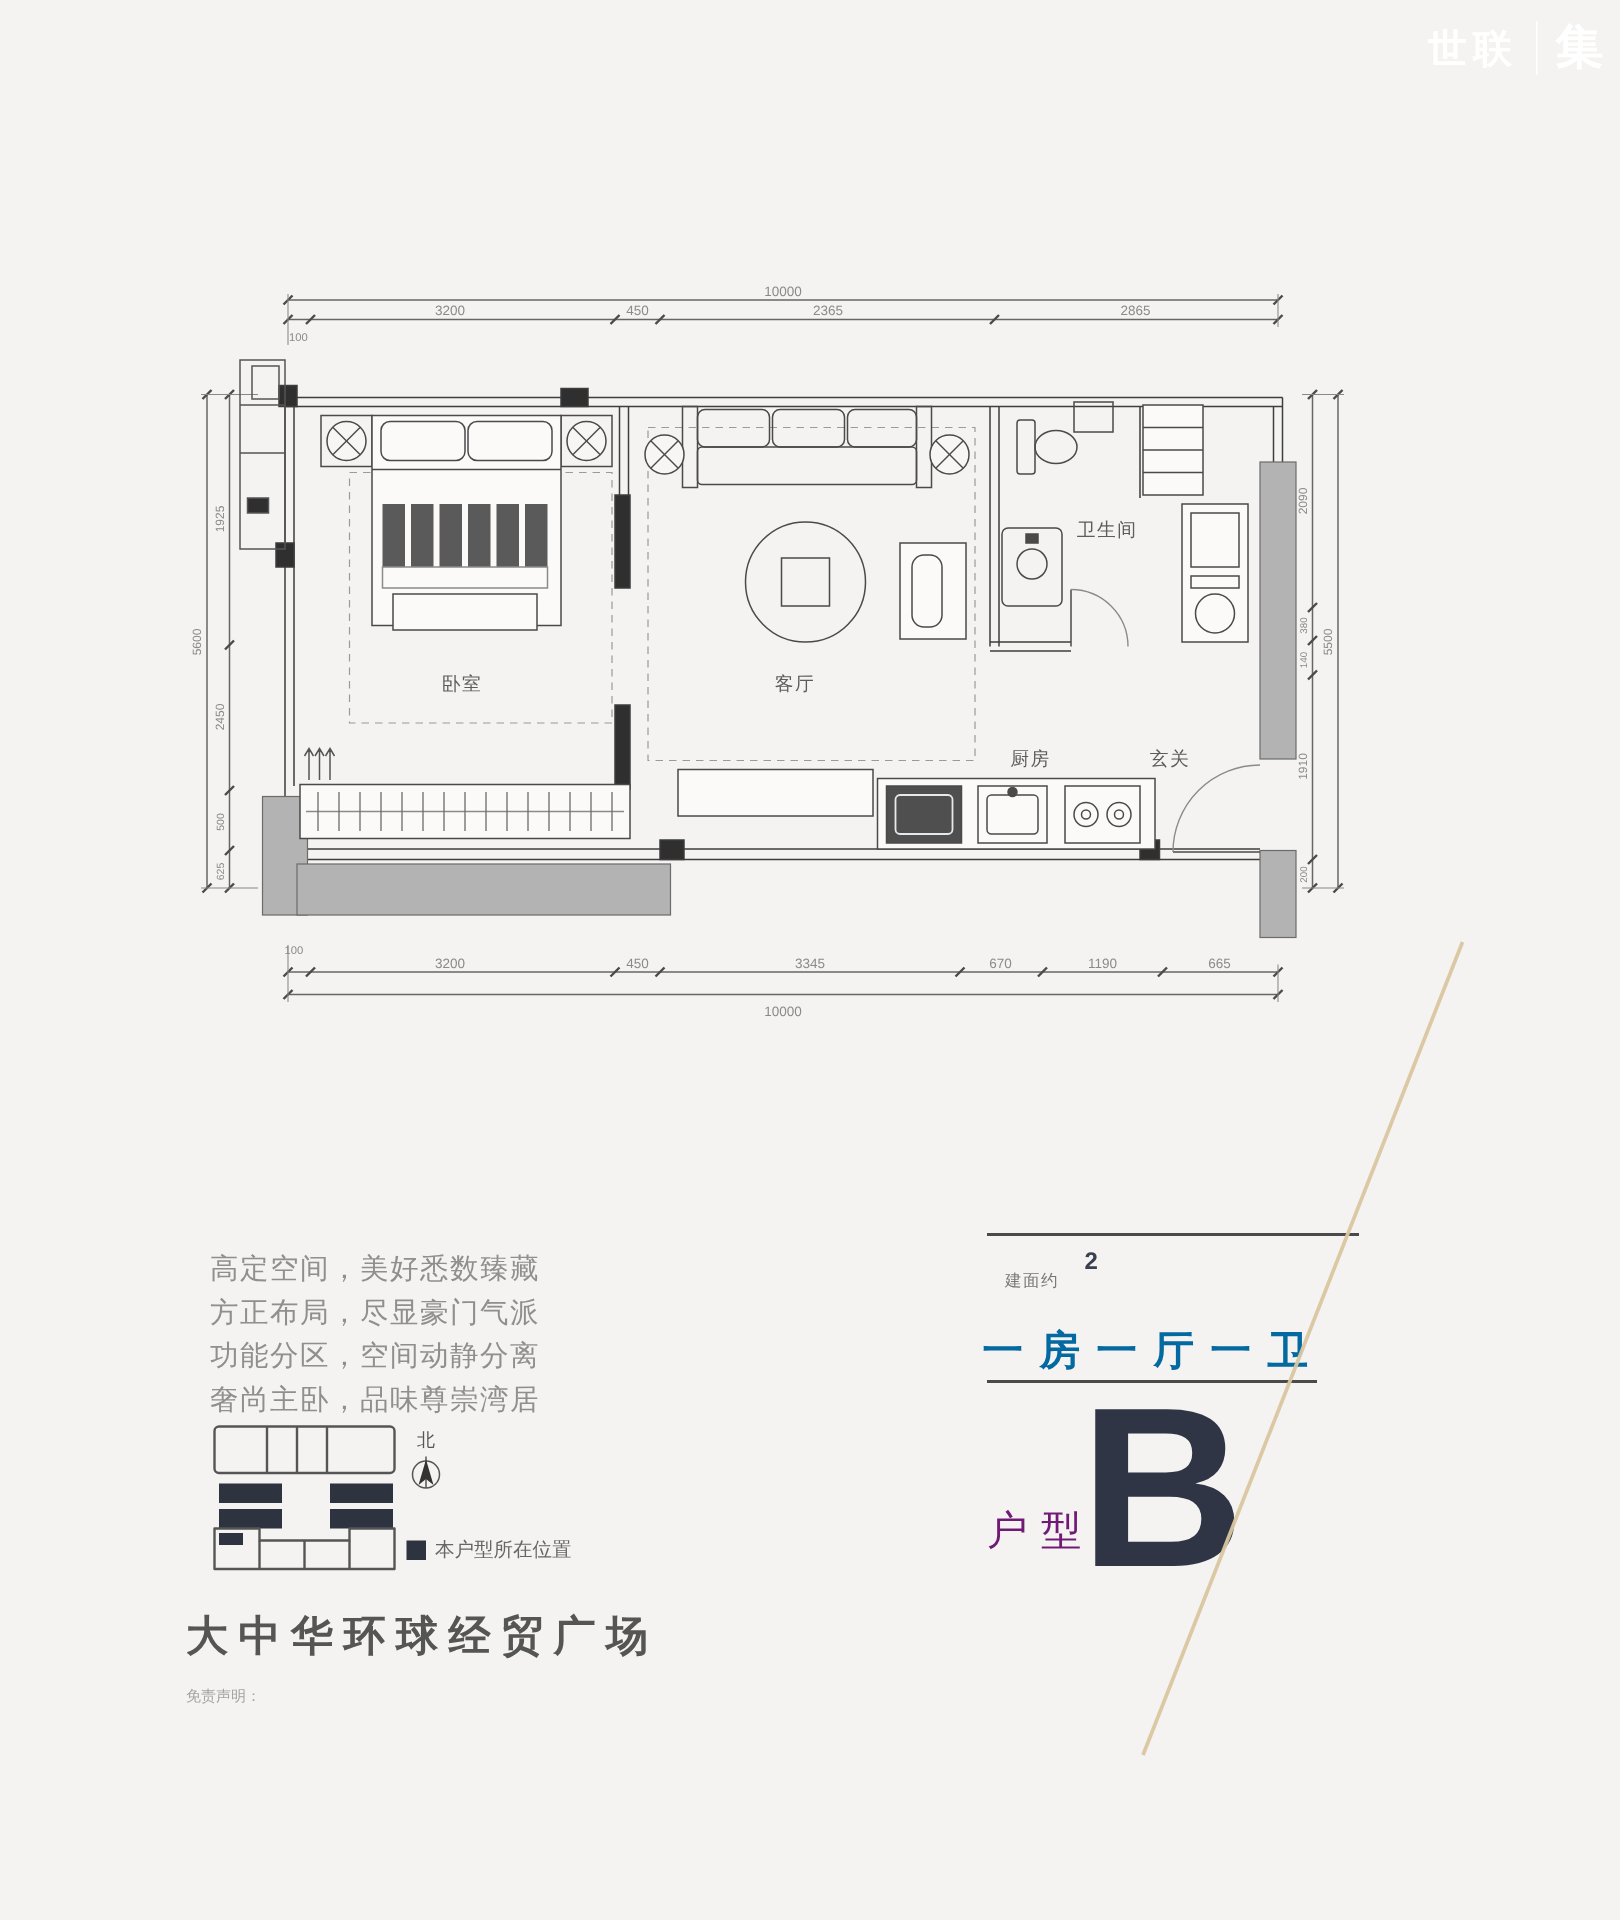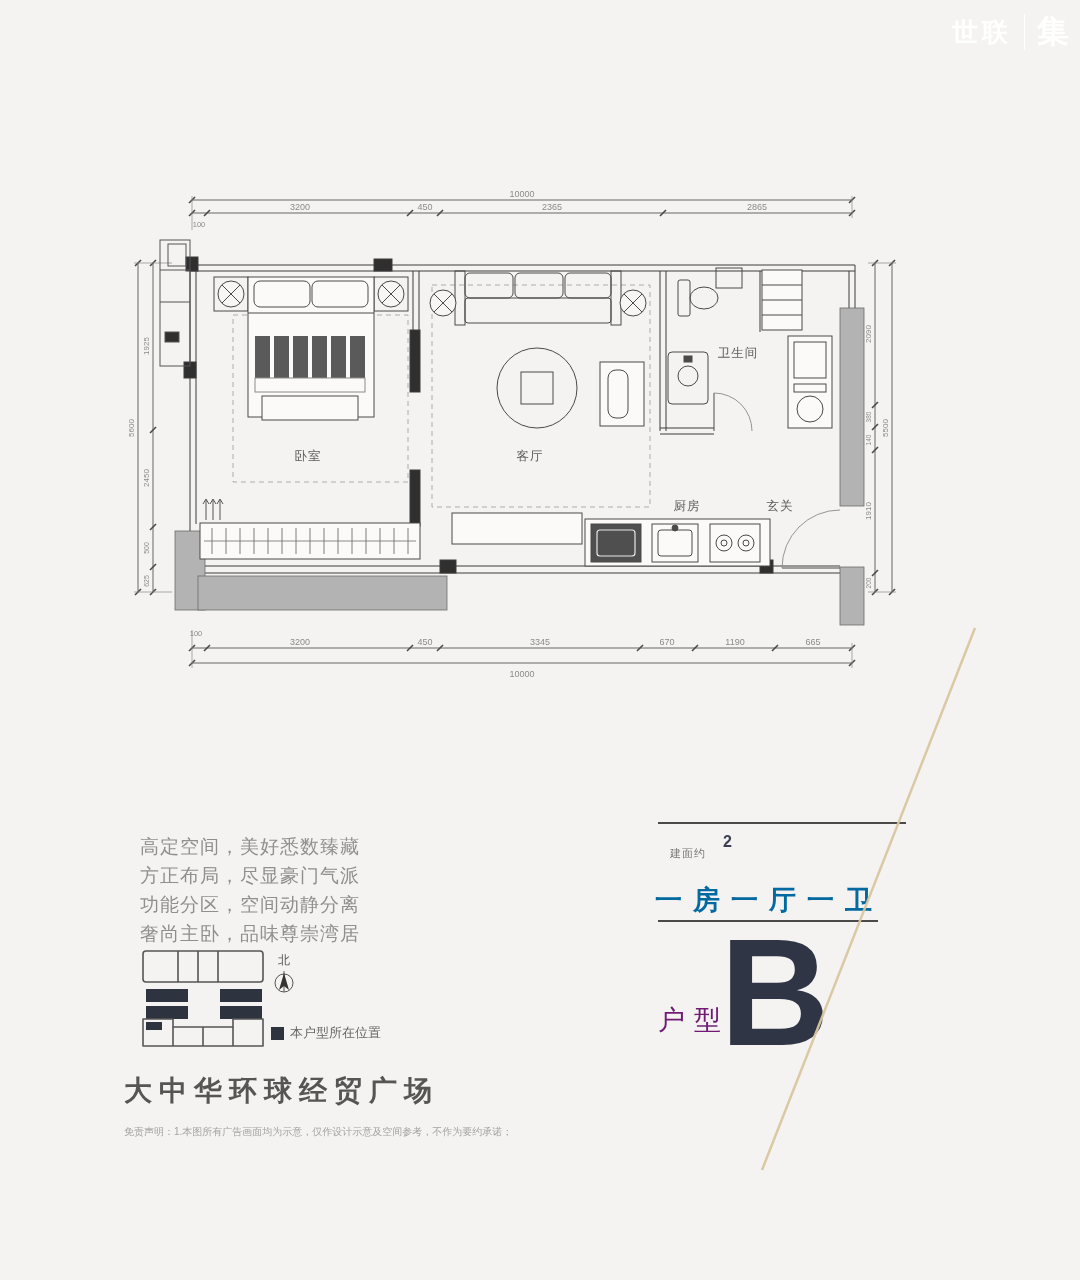--- a/index.html
+++ b/index.html
@@ -377,21 +377,20 @@
   <span class="sq"></span>
   <span>本户型所在位置</span>
 </div>
 
 <div class="abs project">大中华环球经贸广场</div>
 
 <div class="abs disclaimer">
   <div class="row">
     <span class="lbl">免责声明：</span>
     <span class="lines">
-      <div>1.本图所有广告画面均为示意，仅作设计示意及空间参考，不作为要约承诺；</div>
     </span>
   </div>
 </div>
 
 <div class="abs rule rule1"></div>
 <div class="abs area-row">
   <span class="area-prefix">建面约</span>
   <span class="area-sup">2</span>
 </div>
 <div class="abs layout-line">一房一厅一卫</div>

